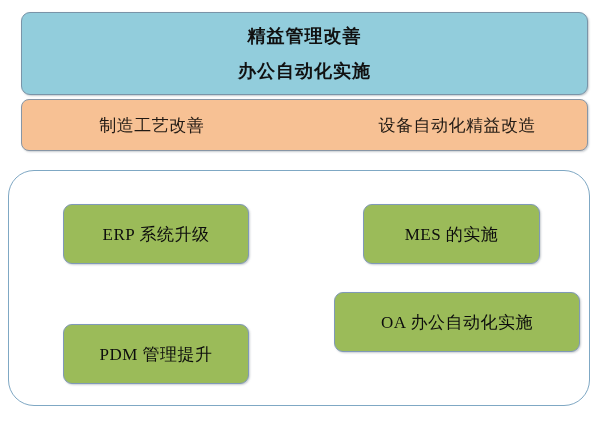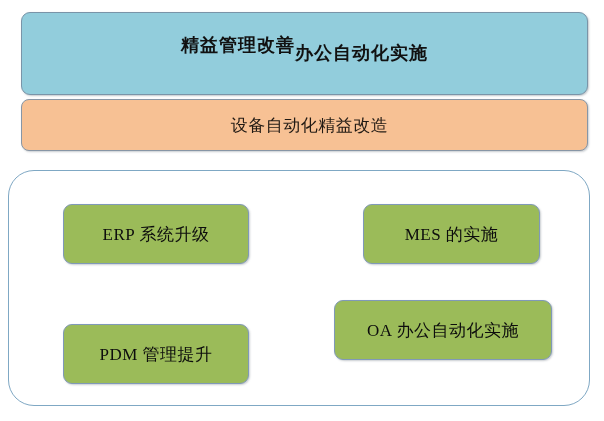--- a/index.html
+++ b/index.html
@@ -30,21 +30,21 @@
     left: 21px;
     top: 12px;
     width: 567px;
     height: 83px;
     box-sizing: border-box;
     background: #92CDDC;
     border: 1px solid #7A94A8;
     border-radius: 9px;
     box-shadow: 1px 1px 2px rgba(120,130,140,0.45);
     display: flex;
-    flex-direction: row;
+    flex-direction: column;
     align-items: center;
     justify-content: center;
   }
   .banner-blue .line {
     color: #111111;
     font-weight: bold;
     font-size: 18px;
     letter-spacing: 1px;
     line-height: 1.05;
   }
@@ -100,33 +100,34 @@
     align-items: center;
     justify-content: center;
     color: #0d0d0d;
     font-size: 17px;
     letter-spacing: 0.5px;
     white-space: nowrap;
   }
   .card-erp { left: 63px;  top: 204px; width: 186px; height: 60px; }
   .card-mes { left: 363px; top: 204px; width: 177px; height: 60px; }
   .card-pdm { left: 63px;  top: 296px; width: 186px; height: 60px; margin-top: 28px; }
-  .card-oa  { left: 334px; top: 300px; width: 218px; height: 60px; }
+  .card-oa  { left: 334px; top: 292px; width: 246px; height: 60px; }
 </style>
 </head>
 <body>
 
 <div class="canvas">
 
   <div class="banner-blue">
     <div class="line first">精益管理改善</div>
     <div class="line second">办公自动化实施</div>
   </div>
 
   <div class="banner-orange">
+    <div class="cell left">制造工艺改善</div>
     <div class="cell right">设备自动化精益改造</div>
   </div>
 
   <div class="project-container"></div>
 
   <div class="card-green card-mes">MES 的实施</div>
 
   <div class="card-green card-erp">ERP 系统升级</div>
 
   <div class="card-green card-pdm">PDM 管理提升</div>

